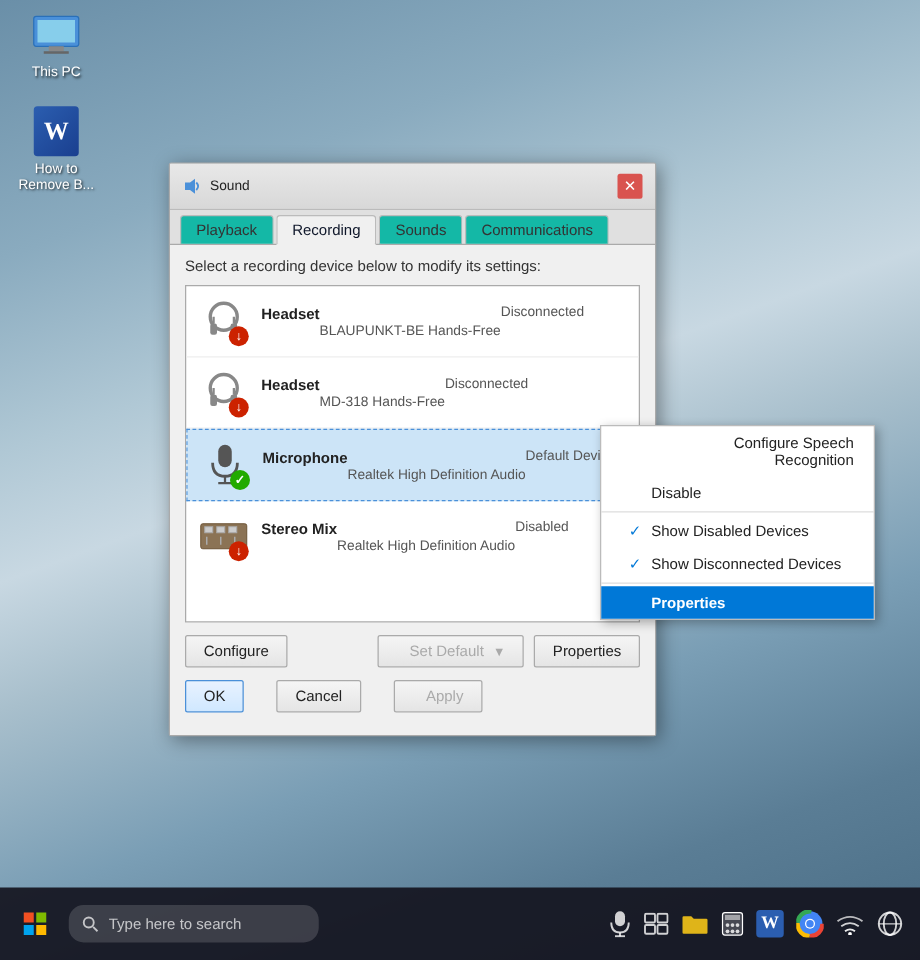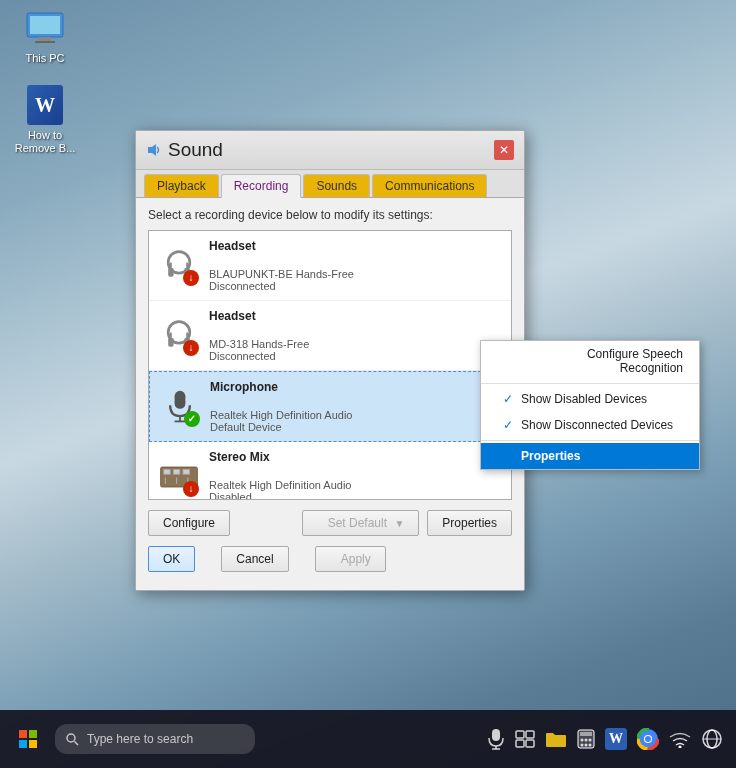--- a/index.html
+++ b/index.html
@@ -94,21 +94,21 @@
       border-bottom: 1px solid #bbb;
     }
 
     .dialog-title-left {
       display: flex;
       align-items: center;
       gap: 6px;
     }
 
     .dialog-title-text {
-      font-size: 19px;
+      font-size: 11px;
       color: #222;
     }
 
     .dialog-close-btn {
       width: 20px;
       height: 20px;
       background: #d9534f;
       border: none;
       border-radius: 2px;
       cursor: pointer;
@@ -127,31 +127,31 @@
       padding: 4px 8px 0;
       gap: 2px;
     }
 
     .tab {
       padding: 4px 12px;
       font-size: 12px;
       cursor: pointer;
       border: 1px solid #bbb;
       border-bottom: none;
-      background: #eab308;
+      background: #14b8a6;
       color: #333;
       border-radius: 3px 3px 0 0;
     }
 
     .tab.active {
       background: #f0f0f0;
       border-bottom: 1px solid #f0f0f0;
       z-index: 1;
       margin-bottom: -1px;
-      color: #701a75;
+      color: #0f172a;
     }
 
     
     .dialog-content {
       padding: 10px 12px;
       background: #f0f0f0;
     }
 
     .dialog-instruction {
       font-size: 12px;
@@ -190,21 +190,21 @@
       height: 40px;
       position: relative;
       flex-shrink: 0;
       display: flex;
       align-items: center;
       justify-content: center;
     }
 
     .device-info {
       display: flex;
-      flex-direction: column;
+      flex-direction: row;
     }
 
     .device-name {
       font-size: 12px;
       font-weight: bold;
       color: #222;
     }
 
     .device-detail {
       font-size: 11px;
@@ -554,20 +554,24 @@
       </div>
 
     </div>
   </div>
 
   <div class="context-menu">
     <div class="context-menu-item">
       <span class="check-mark"></span>
       <span>Configure Speech Recognition</span>
     </div>
+    <div class="context-menu-item">
+      <span class="check-mark"></span>
+      <span>Disable</span>
+    </div>
     <div class="context-menu-divider"></div>
     <div class="context-menu-item">
       <span class="check-mark" style="color:#0078d7;">✓</span>
       <span>Show Disabled Devices</span>
     </div>
     <div class="context-menu-item">
       <span class="check-mark" style="color:#0078d7;">✓</span>
       <span>Show Disconnected Devices</span>
     </div>
     <div class="context-menu-divider"></div>

